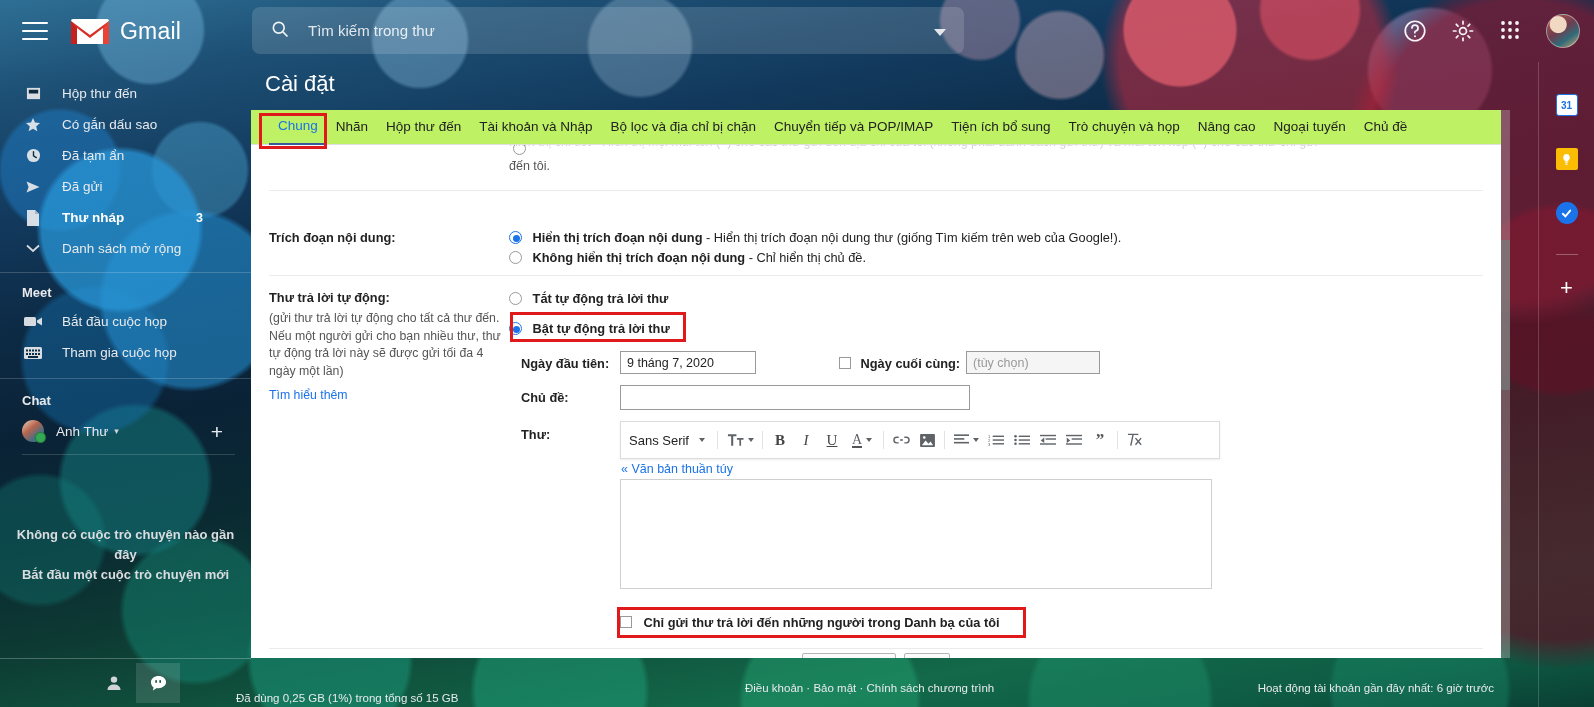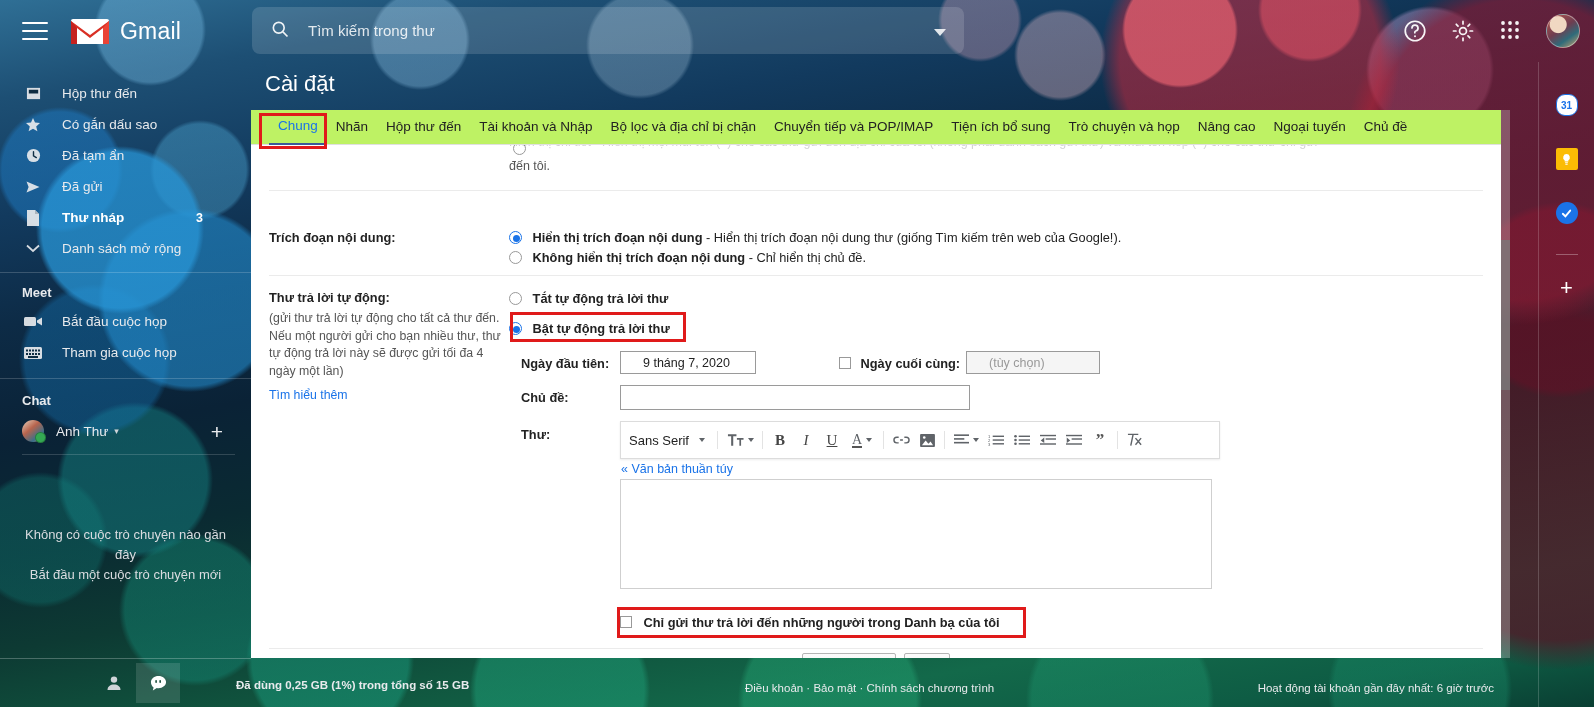--- a/index.html
+++ b/index.html
@@ -112,21 +112,21 @@
   #chatblock { margin-top: 2px; }
   .chat-user { display: flex; align-items: center; height: 34px; padding-left: 22px; cursor: pointer;}
   .chat-avatar { width: 22px; height: 22px; border-radius: 50%; position: relative;
     background: linear-gradient(140deg,#e8d5c0,#b8644d 40%,#3a6f8a 75%,#d9b27a); margin-right: 12px;}
   .chat-avatar::after { content:""; position: absolute; right: -2px; bottom: -1px; width: 9px; height: 9px;
     border-radius: 50%; background: #34a853; border: 1px solid rgba(0,0,0,.25);}
   .chat-name { color: #e8eaed; font-size: 13.5px; }
   .chat-caret { margin-left: 6px; color: #cfd4d8; font-size: 9px;}
   .chat-plus { margin-left: auto; margin-right: 28px; color: #e8eaed; font-size: 21px; cursor:pointer; line-height: 1;}
   .chat-hr { height:1px; background: rgba(255,255,255,.16); margin: 6px 16px 0 22px;}
-  .chat-empty { margin-top: 70px; text-align: center; color: #dadce0; font-size: 13px; line-height: 20px; padding: 0 16px;}
+  .chat-empty { margin-top: 70px; text-align: center; color: #dadce0; font-size: 13px; line-height: 20px; padding: 0 16px; font-weight: bold;}
 
   
   #tray { position: absolute; left: 0; top: 658px; width: 251px; height: 49px;
      border-top: 1px solid rgba(255,255,255,.25); display:flex; align-items:center; z-index: 21;}
   .tray-btn { width: 44px; height: 40px; display:flex; align-items:center; justify-content:center; cursor:pointer;}
   .tray-btn.sel { background: rgba(255,255,255,.13); }
 
   
   #settingsTitle { position: absolute; left: 265px; top: 71px; color: #fff; font-size: 22px; z-index: 22;}
 
@@ -163,21 +163,21 @@
   .radio.on { border: 1px solid #1a73e8; }
   .radio.on::after { content:""; position: absolute; left: 3px; top: 3px; width: 7px; height: 7px;
     border-radius: 50%; background: #1a73e8; }
   .cbox { width: 12px; height: 12px; border: 1px solid #999; background:#fff; display:inline-block;
           vertical-align: -1px; cursor: pointer; }
 
   .note { position:absolute; font-size: 12.3px; color: #555; line-height: 17.5px; width: 238px;}
   .link { color: #1a73e8; cursor: pointer; }
 
   .tinput { border: 1px solid #9a9a9a; height: 23px; background:#fff; font-size: 12.5px;
-            padding: 0 22px; font-family: "Liberation Sans", sans-serif; color:#222;}
+            padding: 0 6px; font-family: "Liberation Sans", sans-serif; color:#222;}
   .tinput::placeholder { color: #999; }
 
   
   .hl { position: absolute; border: 3px solid #e01a1a; pointer-events:none; z-index: 5;}
 
   
   #toolbar { position: absolute; left: 636px; top: 396px; width: 600px; height: 38px;
     border: 1px solid #dcdcdc; background: #fff; display:flex; align-items:center; gap: 0;
     box-shadow: 0 1px 2px rgba(0,0,0,.08);}
   .tb { height: 28px; min-width: 26px; display:flex; align-items:center; justify-content:center;
@@ -190,32 +190,32 @@
   #bodybox { position: absolute; left: 636px; top: 454px; width: 592px; height: 110px;
              border: 1px solid #cfcfcf; background:#fff; cursor:text;}
 
   .btn { border: 1px solid #b5b5b5; background: linear-gradient(#fcfcfc,#f1f1f1);
          font-size: 12.5px; color: #222; height: 24px; padding: 0 11px; cursor: pointer;
          font-family:"Liberation Sans", sans-serif; border-radius:2px;}
 
   
   #rail { position: absolute; right: 0; top: 62px; width: 56px; height: 645px; z-index: 20;
           border-left: 1px solid rgba(255,255,255,.18); display:flex; flex-direction:column; align-items:center;}
-  .rail-ic { width: 22px; height: 22px; margin-top: 32px; cursor: pointer; border-radius:9px;
+  .rail-ic { width: 22px; height: 22px; margin-top: 32px; cursor: pointer; border-radius:3px;
              display:flex; align-items:center; justify-content:center; font-size:10px; font-weight:bold; color:#fff;}
   .rail-cal { background:#fff; color:#1a73e8; border:1px solid #1a73e8;}
   .rail-keep { background:#fbbc04; color:#fff; border-radius:2px;}
   .rail-tasks{ background:#1a73e8; border-radius:50%; color:#fff;}
   .rail-hr { width: 22px; height:1px; background: rgba(255,255,255,.3); margin-top: 30px;}
   .rail-plus { color:#fff; font-size: 22px; margin-top: 22px; cursor:pointer; line-height:1;}
 
   
   #footer { position:absolute; left:0; bottom:0; width: 1594px; height: 34px; z-index: 22;
             font-size: 11.5px; color: #e8eaed; }
-  #footer .f1 { position:absolute; left: 236px; top: 6px; font-weight: bold; }
+  #footer .f1 { position:absolute; left: 236px; top: 19px; }
   #footer .f2 { position:absolute; left: 745px; top: 9px; }
   #footer .f3 { position:absolute; right: 100px; top: 9px; }
 
   
   #scroll-stub { position:absolute; left: 1501px; top: 110px; width: 9px; height: 548px;
      background: rgba(255,255,255,.25); z-index:16;}
   #scroll-thumb { position:absolute; left: 1501px; top: 240px; width: 9px; height: 150px;
      background: rgba(120,120,120,.75); z-index:17;}
 </style>
 </head>

